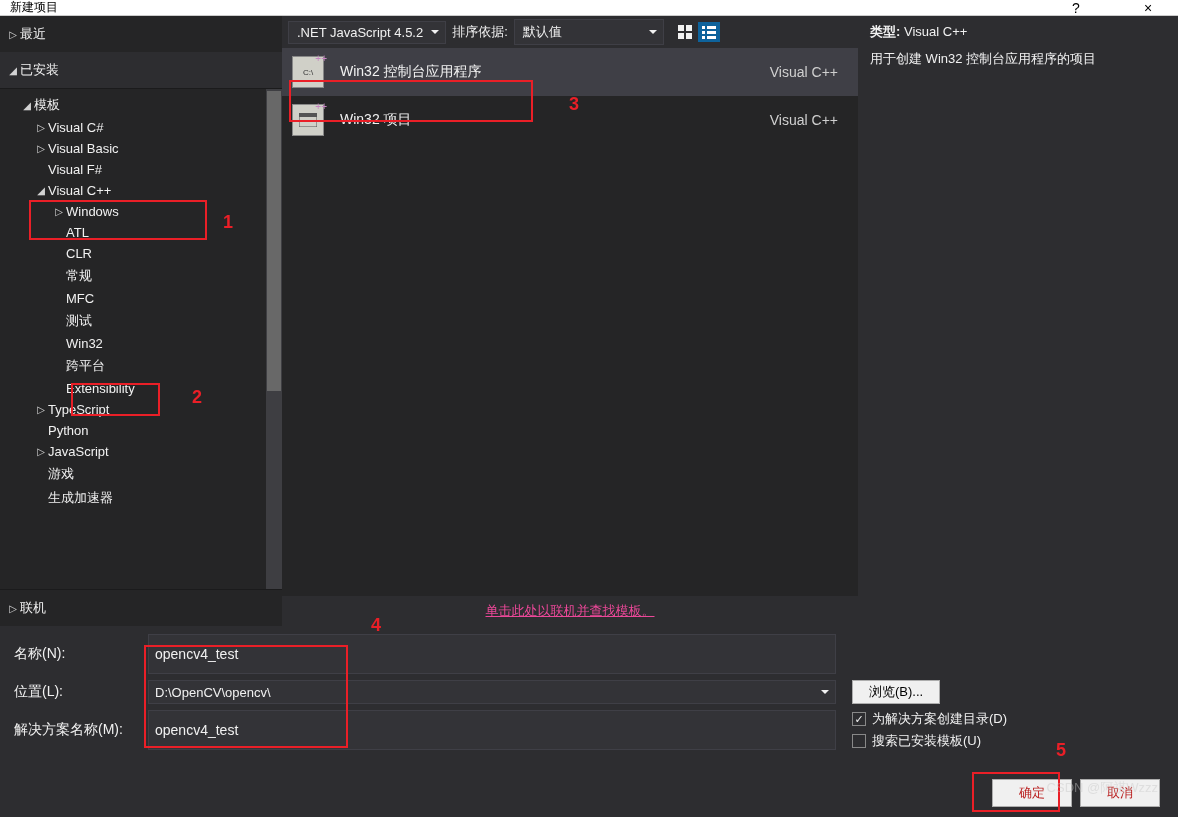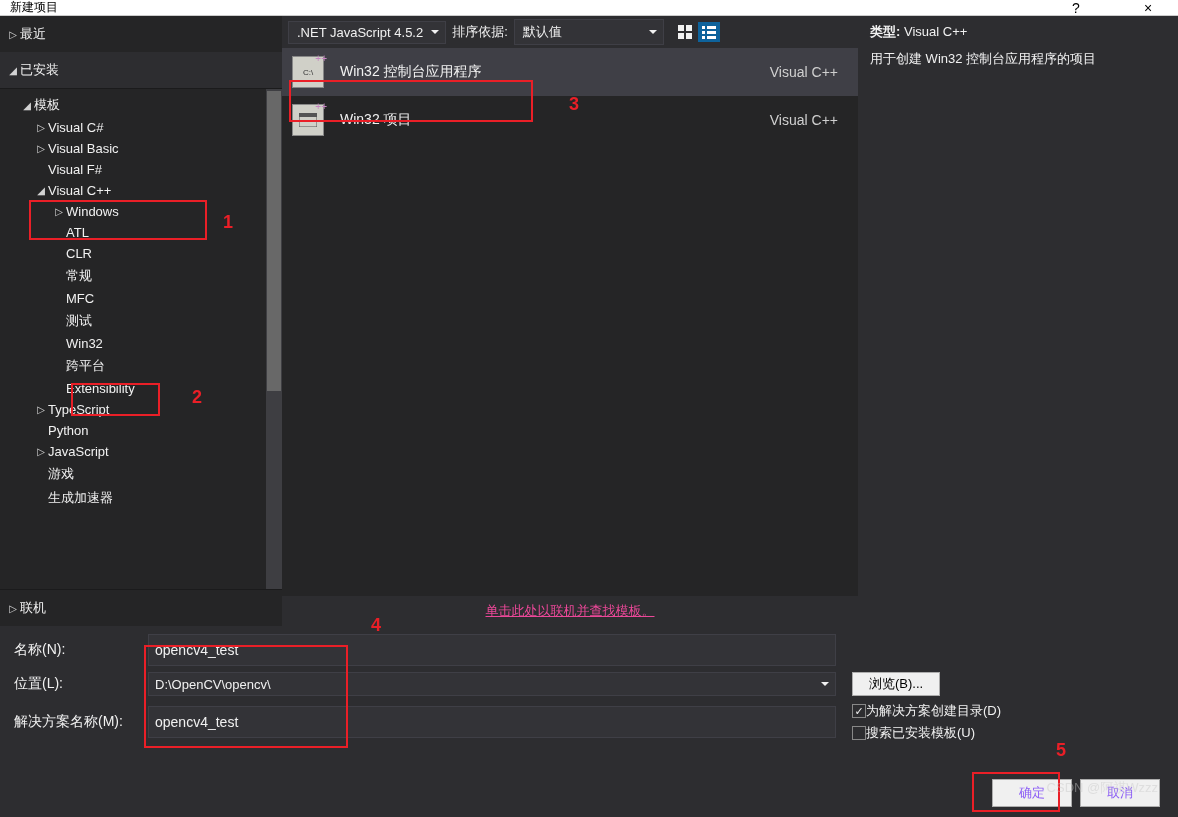--- a/index.html
+++ b/index.html
@@ -35,30 +35,30 @@
 .search { margin: 6px 8px 10px 4px; display: flex; }
 .search input { flex: 1; background: #333337; border: 1px solid #3f3f46; color: #999; padding: 4px 6px; font-size: 13px; outline: none; }
 .search .sbtn { width: 26px; background: #333337; border: 1px solid #3f3f46; border-left: none; display: flex; align-items: center; justify-content: center; }
 .desc { padding: 4px 12px; line-height: 1.8; font-size: 14px; }
 .desc .type-line { margin-bottom: 4px; }
 .bottom-link { text-align: center; padding: 6px; }
 .bottom-link a { color: #ec4899; text-decoration: underline; font-size: 13px; cursor: pointer; }
 .form-area { padding: 8px 14px 0 14px; background: #2d2d30; }
 .form-row { display: flex; align-items: center; margin-bottom: 6px; }
 .form-row .lbl { width: 134px; font-size: 14px; }
-.form-row input.txt { flex: 0 0 688px; background: #333337; border: 1px solid #3f3f46; color: #f1f1f1; padding: 3px 6px; font-size: 14px; outline: none; height:32px; }
+.form-row input.txt { flex: 0 0 688px; background: #333337; border: 1px solid #3f3f46; color: #f1f1f1; padding: 3px 6px; font-size: 14px; outline: none; height:40px; }
 .form-row .loc-combo { flex: 0 0 688px; background: #333337; border: 1px solid #3f3f46; color: #f1f1f1; padding: 3px 22px 12px 6px; font-size: 14px; position: relative; height:24px; }
 .form-row .loc-combo::after { content: ""; position: absolute; right: 6px; top: 50%; border: 4px solid transparent; border-top-color: #f1f1f1; transform: translateY(-2px); }
 .browse-btn { background: #f0f0f0; color: #000; border: 1px solid #adadad; padding: 2px 16px; margin-left: 16px; font-size: 13px; height:24px; }
 .checks { margin-left: 16px; display: flex; flex-direction: column; gap: 4px; font-size: 13px; }
-.checks label { display: flex; align-items: center; }
+.checks label { display: flex; align-items: center; gap: 6px; }
 .ck { width: 14px; height: 14px; border: 1px solid #888; background: #2d2d30; display: inline-flex; align-items: center; justify-content: center; font-size: 11px; }
 .ck.checked::after { content: "✓"; color: #f1f1f1; }
 .btn-row { position: absolute; bottom: 10px; right: 18px; display: flex; gap: 8px; }
-.dlg-btn { background: #f0f0f0; color: #8b5cf6; border: 1px solid #adadad; padding: 4px 26px; font-size: 13px; }
+.dlg-btn { background: #f0f0f0; color: #b91c1c; border: 1px solid #adadad; padding: 4px 26px; font-size: 13px; }
 .red-box { position: absolute; border: 2px solid #ea1f27; pointer-events: none; }
 .red-num { position: absolute; color: #ea1f27; font-size: 18px; font-weight: bold; pointer-events: none; }
 .watermark { position: absolute; right: 20px; bottom: 20px; color: rgba(200,200,200,0.45); font-size: 13px; }
 svg { display: block; }
 </style>
 </head>
 <body>
 
 <div class="titlebar">
   <span class="title">新建项目</span>

